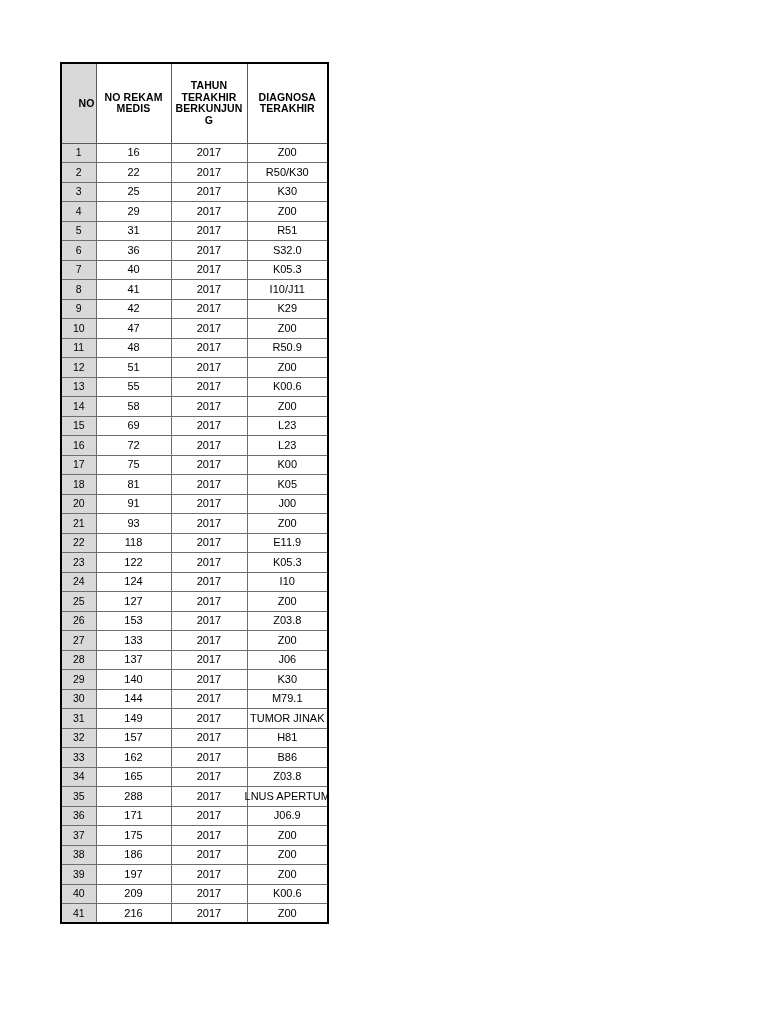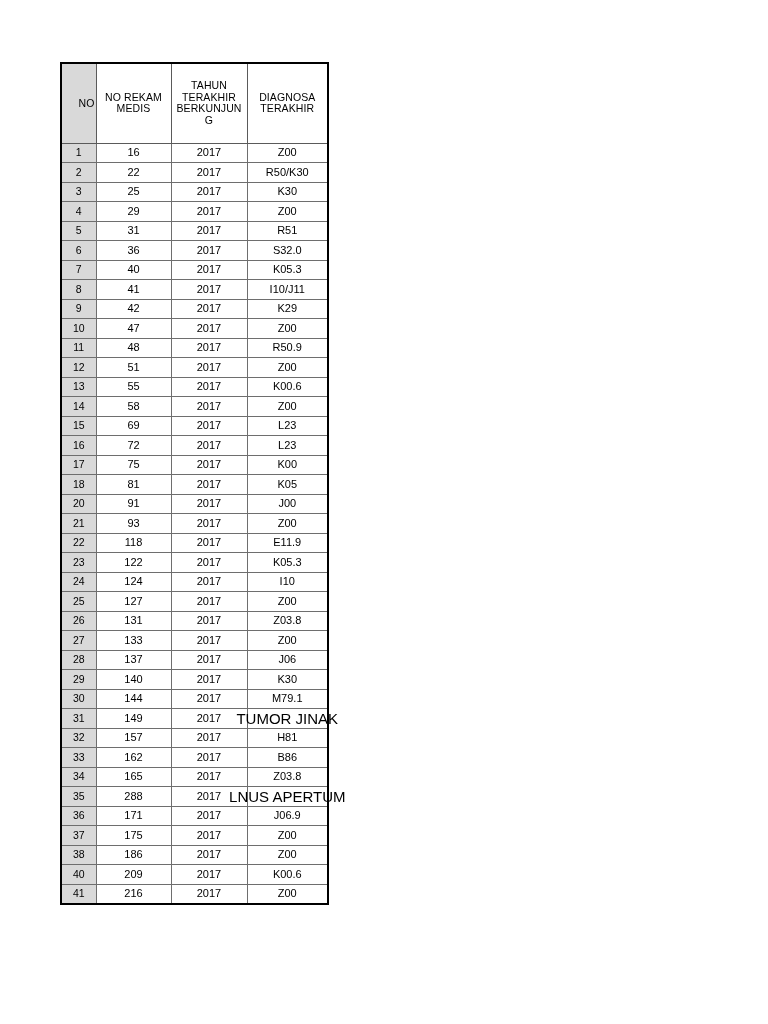--- a/index.html
+++ b/index.html
@@ -44,21 +44,21 @@
 
   table.records col.c-no      { width: 35px; }
   table.records col.c-rekam   { width: 75px; }
   table.records col.c-tahun   { width: 76px; }
   table.records col.c-diag    { width: 81px; }
 
   
   thead th {
     border: 1px solid #5a5a5a;
     font-size: 10.5px;
-    font-weight: normal;
+    font-weight: bold;
     line-height: 11.5px;
     text-align: center;
     vertical-align: middle;
     padding: 2px 1px;
     height: 80px;
     box-sizing: border-box;
     background: #ffffff;
     letter-spacing: 0.1px;
   }
   thead th.h-no {
@@ -92,21 +92,21 @@
   td.cell-diag {
     position: relative;
     overflow: visible;
   }
   td.cell-diag .overflow-text {
     position: absolute;
     left: 50%;
     top: 50%;
     transform: translate(-50%, -50%);
     white-space: nowrap;
-    font-size: 15px;
+    font-size: 11px;
     line-height: 13px;
     z-index: 2;
     pointer-events: none;
   }
 </style>
 </head>
 <body>
 
 <div class="page">
   <div class="table-wrap">
@@ -278,21 +278,21 @@
             <td class="cell-diag">I10</td>
           </tr>
           <tr>
             <td class="cell-no">25</td>
             <td class="cell-rekam">127</td>
             <td class="cell-tahun">2017</td>
             <td class="cell-diag">Z00</td>
           </tr>
           <tr>
             <td class="cell-no">26</td>
-            <td class="cell-rekam">131</td>
+            <td class="cell-rekam">153</td>
             <td class="cell-tahun">2017</td>
             <td class="cell-diag">Z03.8</td>
           </tr>
           <tr>
             <td class="cell-no">27</td>
             <td class="cell-rekam">133</td>
             <td class="cell-tahun">2017</td>
             <td class="cell-diag">Z00</td>
           </tr>
           <tr>
@@ -355,20 +355,26 @@
           </tr>
           <tr>
             <td class="cell-no">37</td>
             <td class="cell-rekam">175</td>
             <td class="cell-tahun">2017</td>
             <td class="cell-diag">Z00</td>
           </tr>
           <tr>
             <td class="cell-no">38</td>
             <td class="cell-rekam">186</td>
+            <td class="cell-tahun">2017</td>
+            <td class="cell-diag">Z00</td>
+          </tr>
+          <tr>
+            <td class="cell-no">39</td>
+            <td class="cell-rekam">197</td>
             <td class="cell-tahun">2017</td>
             <td class="cell-diag">Z00</td>
           </tr>
           <tr>
             <td class="cell-no">40</td>
             <td class="cell-rekam">209</td>
             <td class="cell-tahun">2017</td>
             <td class="cell-diag">K00.6</td>
           </tr>
           <tr>

